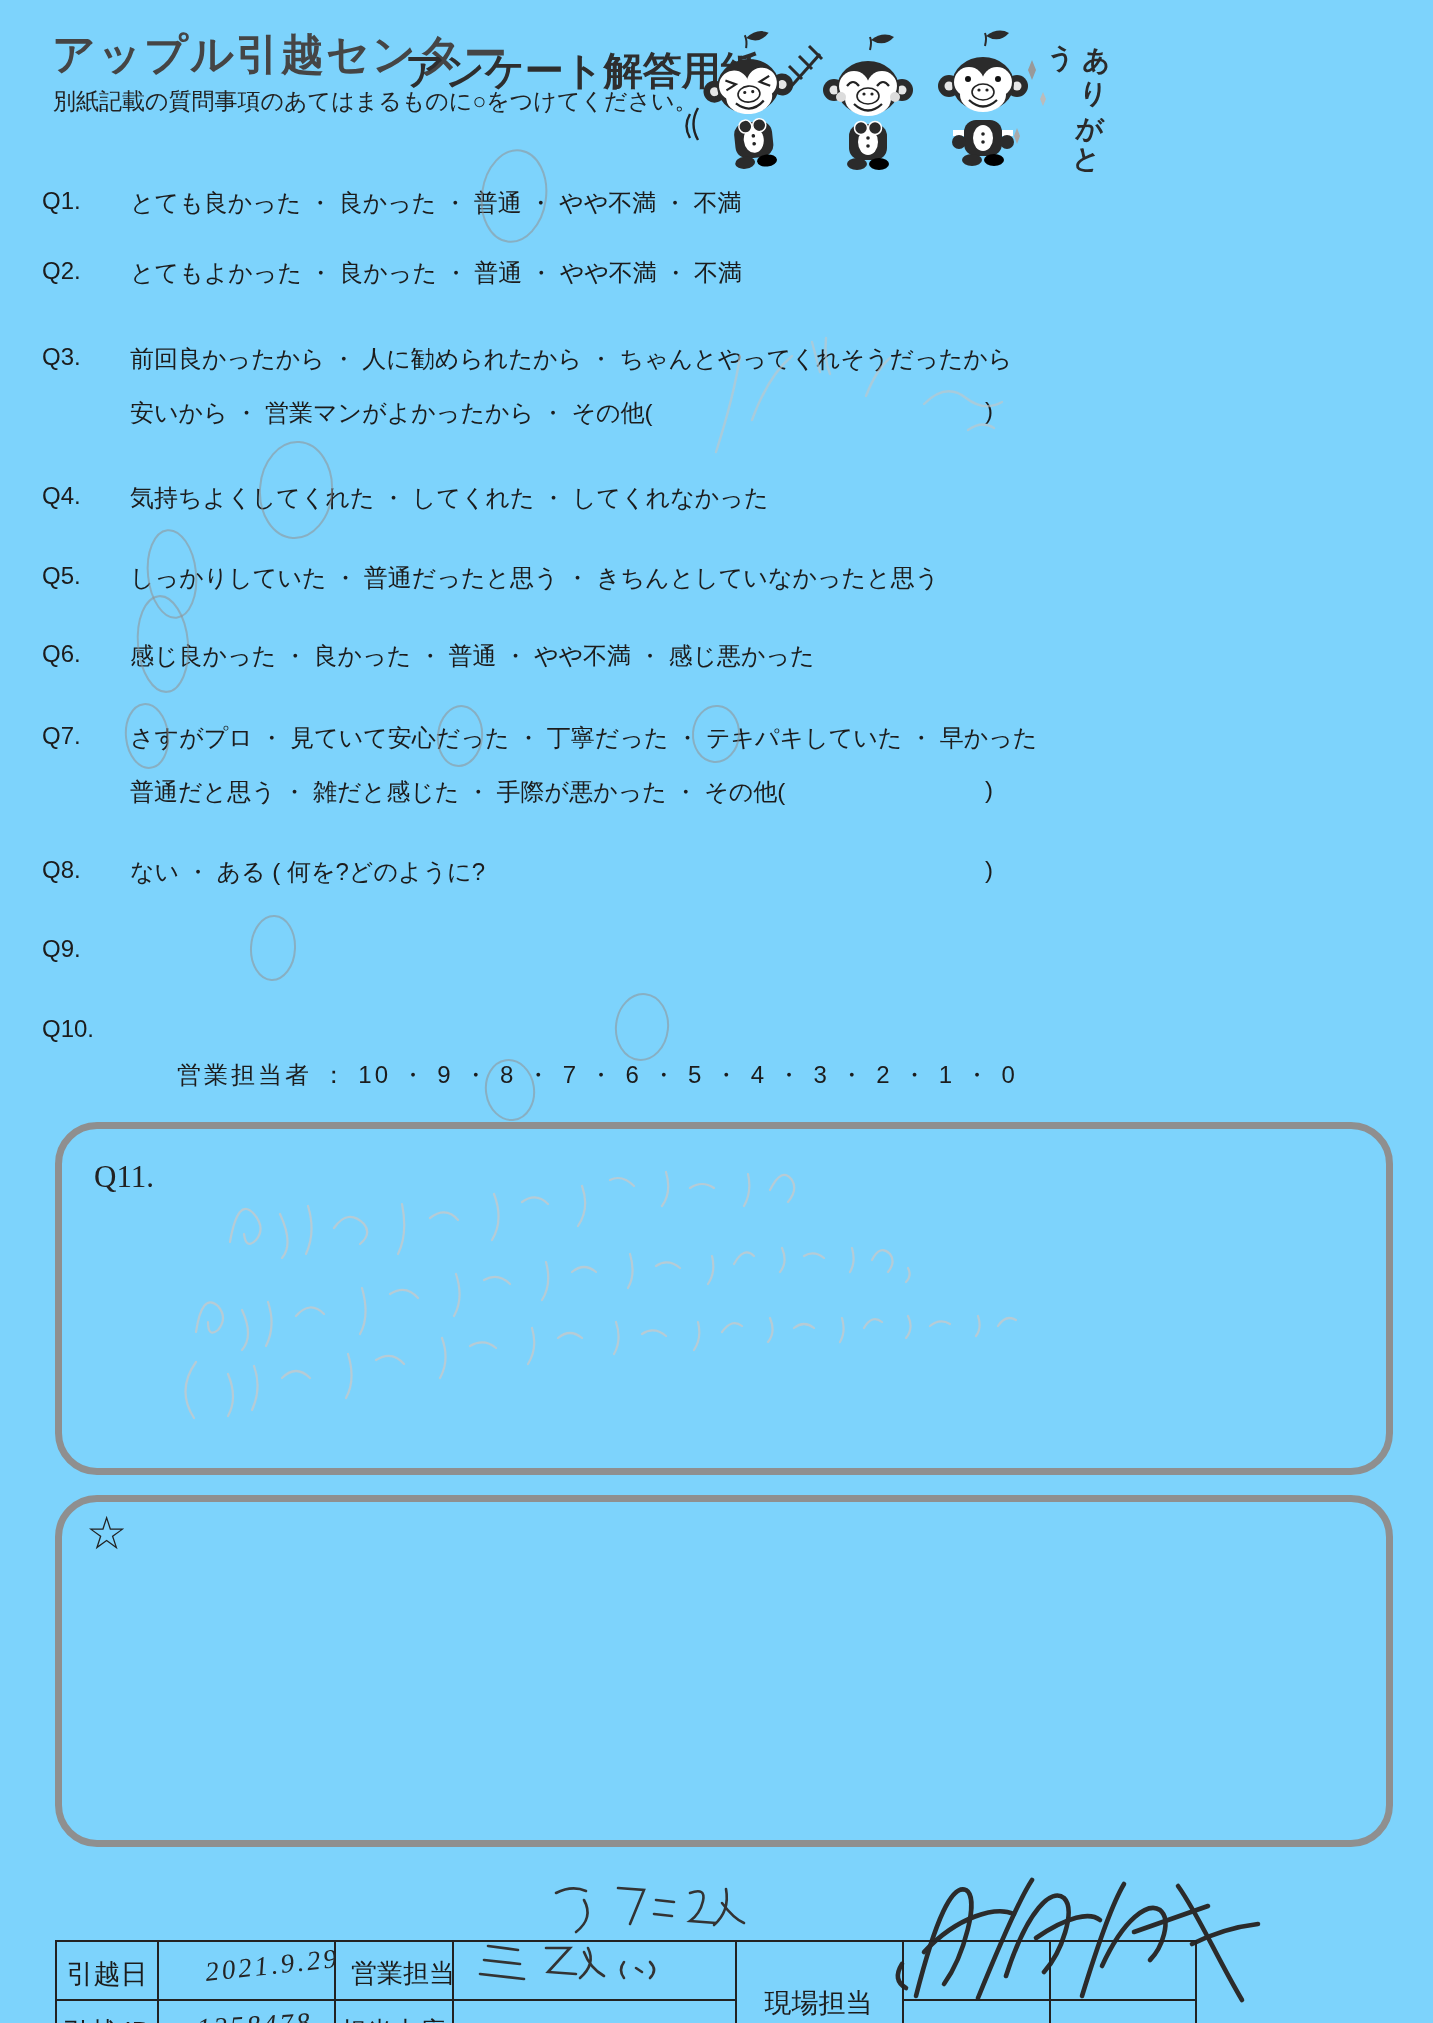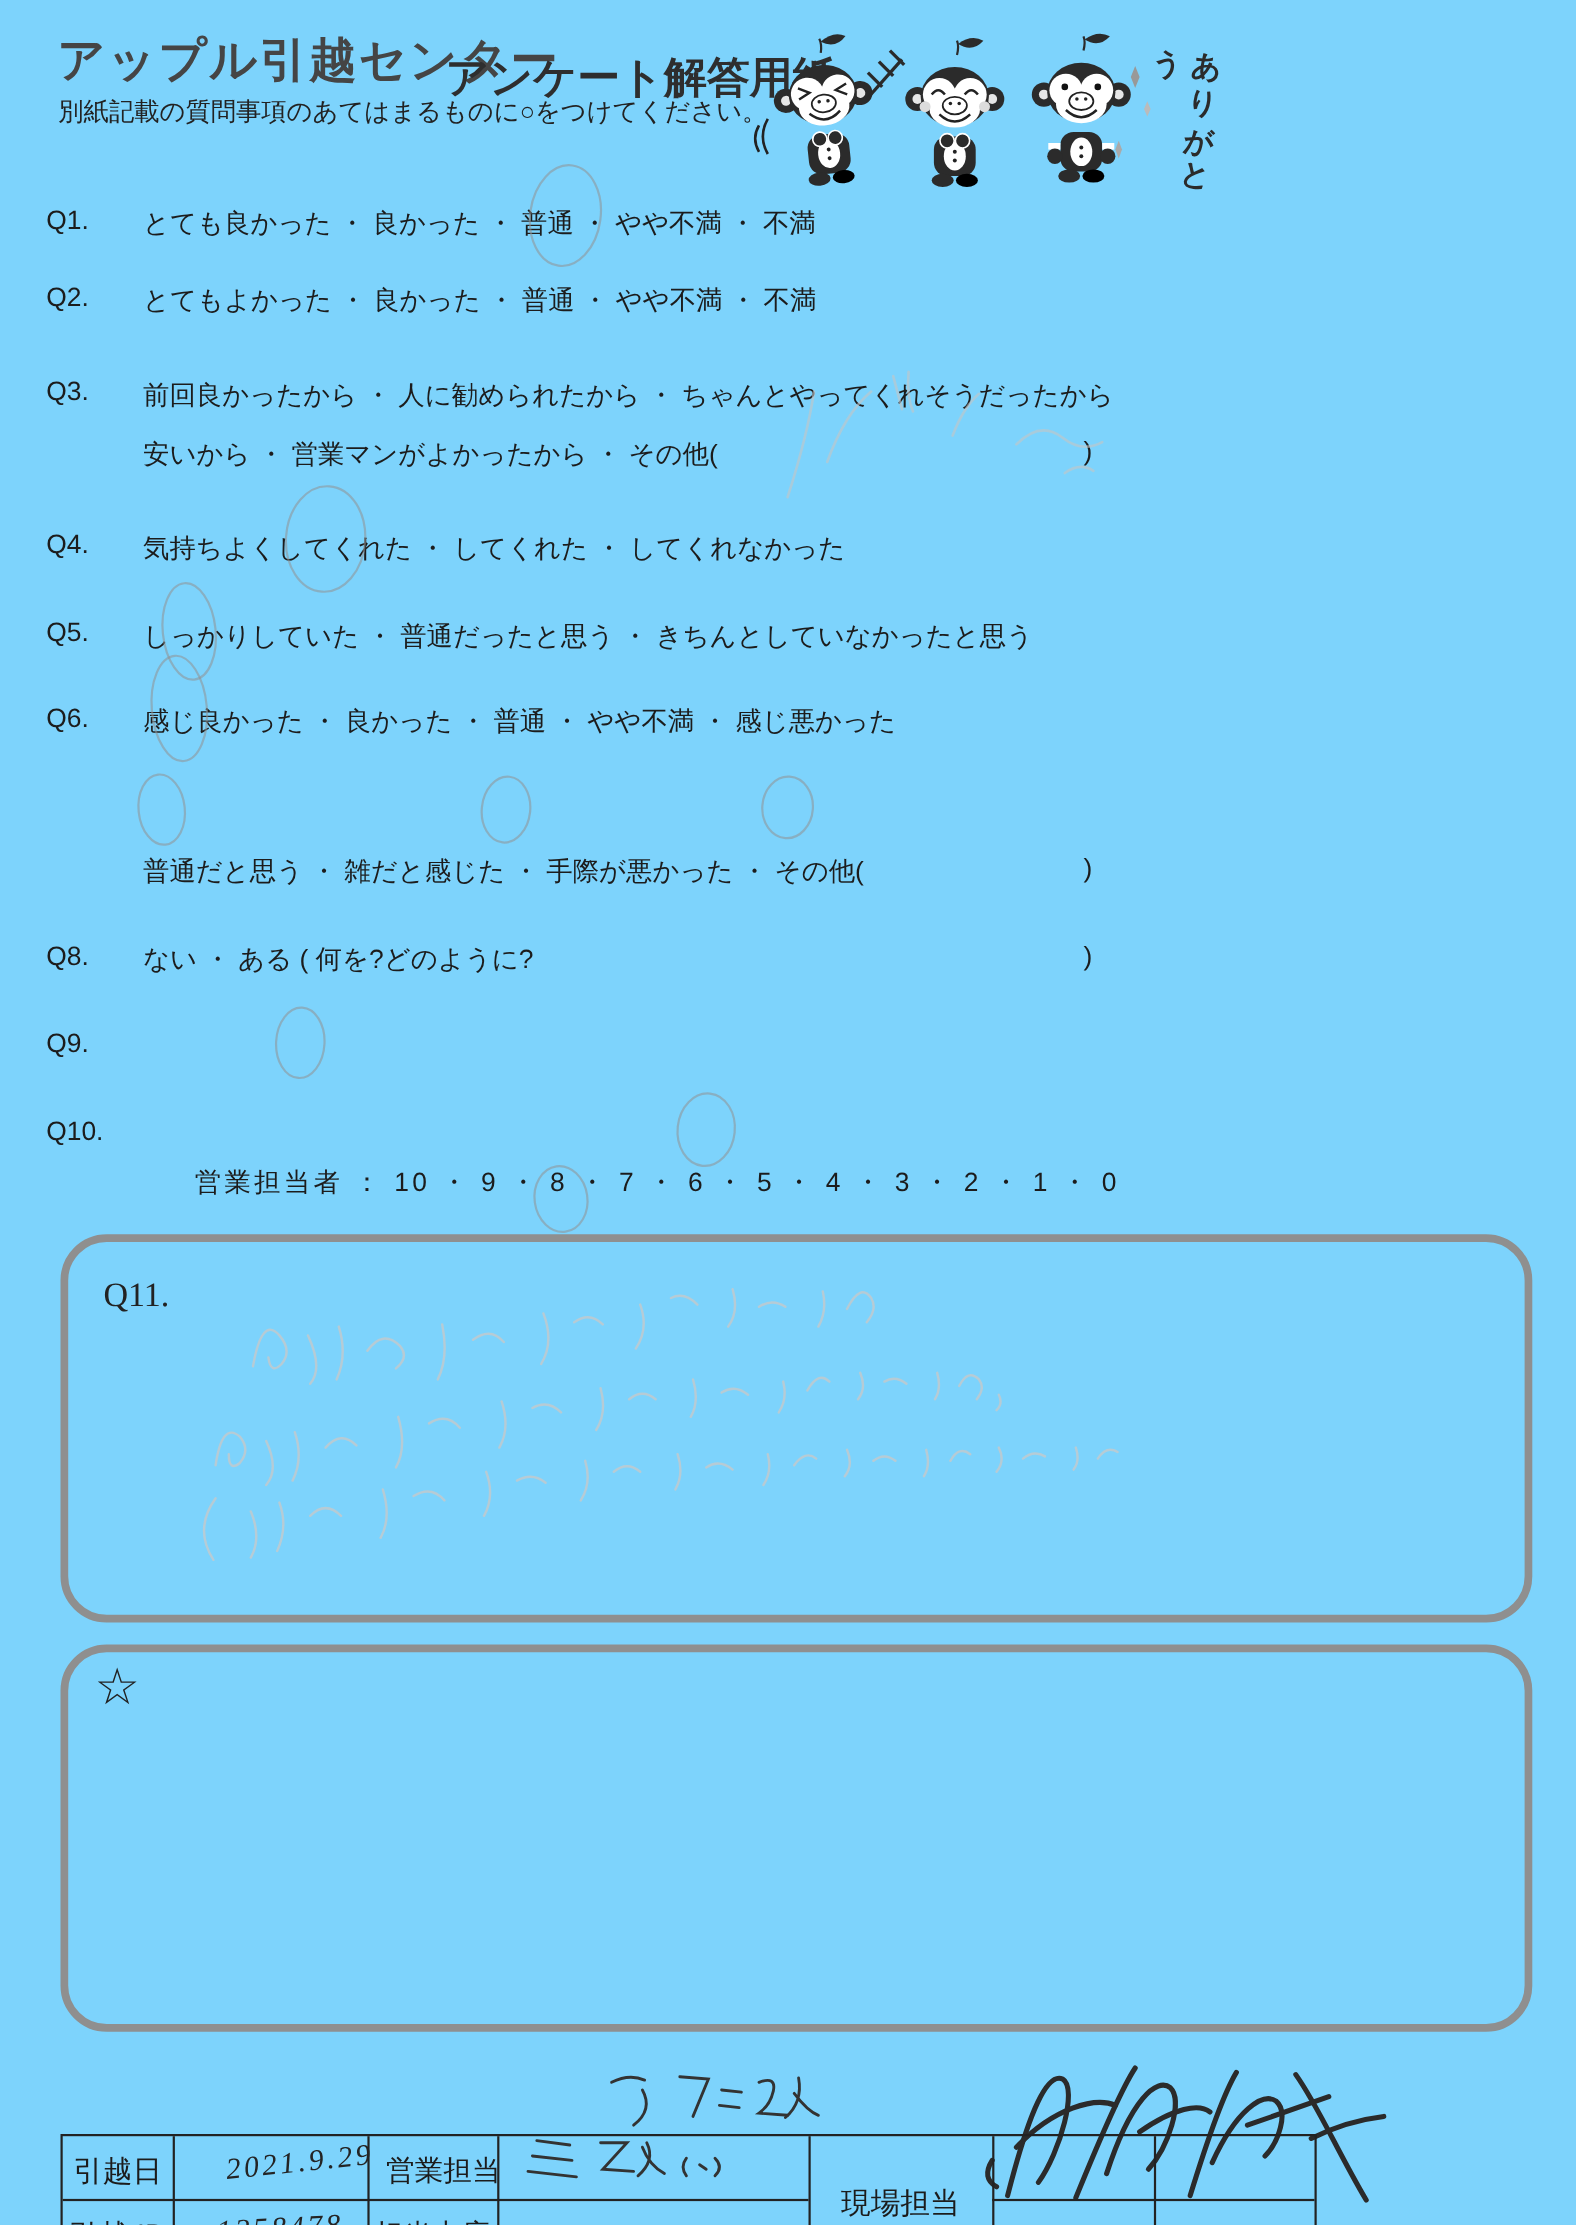--- a/index.html
+++ b/index.html
@@ -175,20 +175,24 @@
     <span class="qt">気持ちよくしてくれた ・ してくれた ・ してくれなかった</span>
   </div>
   <div class="q" style="top:562px">
     <span class="qn">Q5.</span>
     <span class="qt">しっかりしていた ・ 普通だったと思う ・ きちんとしていなかったと思う</span>
   </div>
   <div class="q" style="top:640px">
     <span class="qn">Q6.</span>
     <span class="qt">感じ良かった ・ 良かった ・ 普通 ・ やや不満 ・ 感じ悪かった</span>
   </div>
+  <div class="q" style="top:722px">
+    <span class="qn">Q7.</span>
+    <span class="qt">さすがプロ ・ 見ていて安心だった ・ 丁寧だった ・ テキパキしていた ・ 早かった</span>
+  </div>
   <div class="q" style="top:776px">
     <span class="qt">普通だと思う ・ 雑だと感じた ・ 手際が悪かった ・ その他(</span>
     <span class="close-paren">)</span>
   </div>
   <div class="q" style="top:856px">
     <span class="qn">Q8.</span>
     <span class="qt">ない ・ ある ( 何を?どのように?</span>
     <span class="close-paren">)</span>
   </div>
   <div class="q" style="top:935px">

